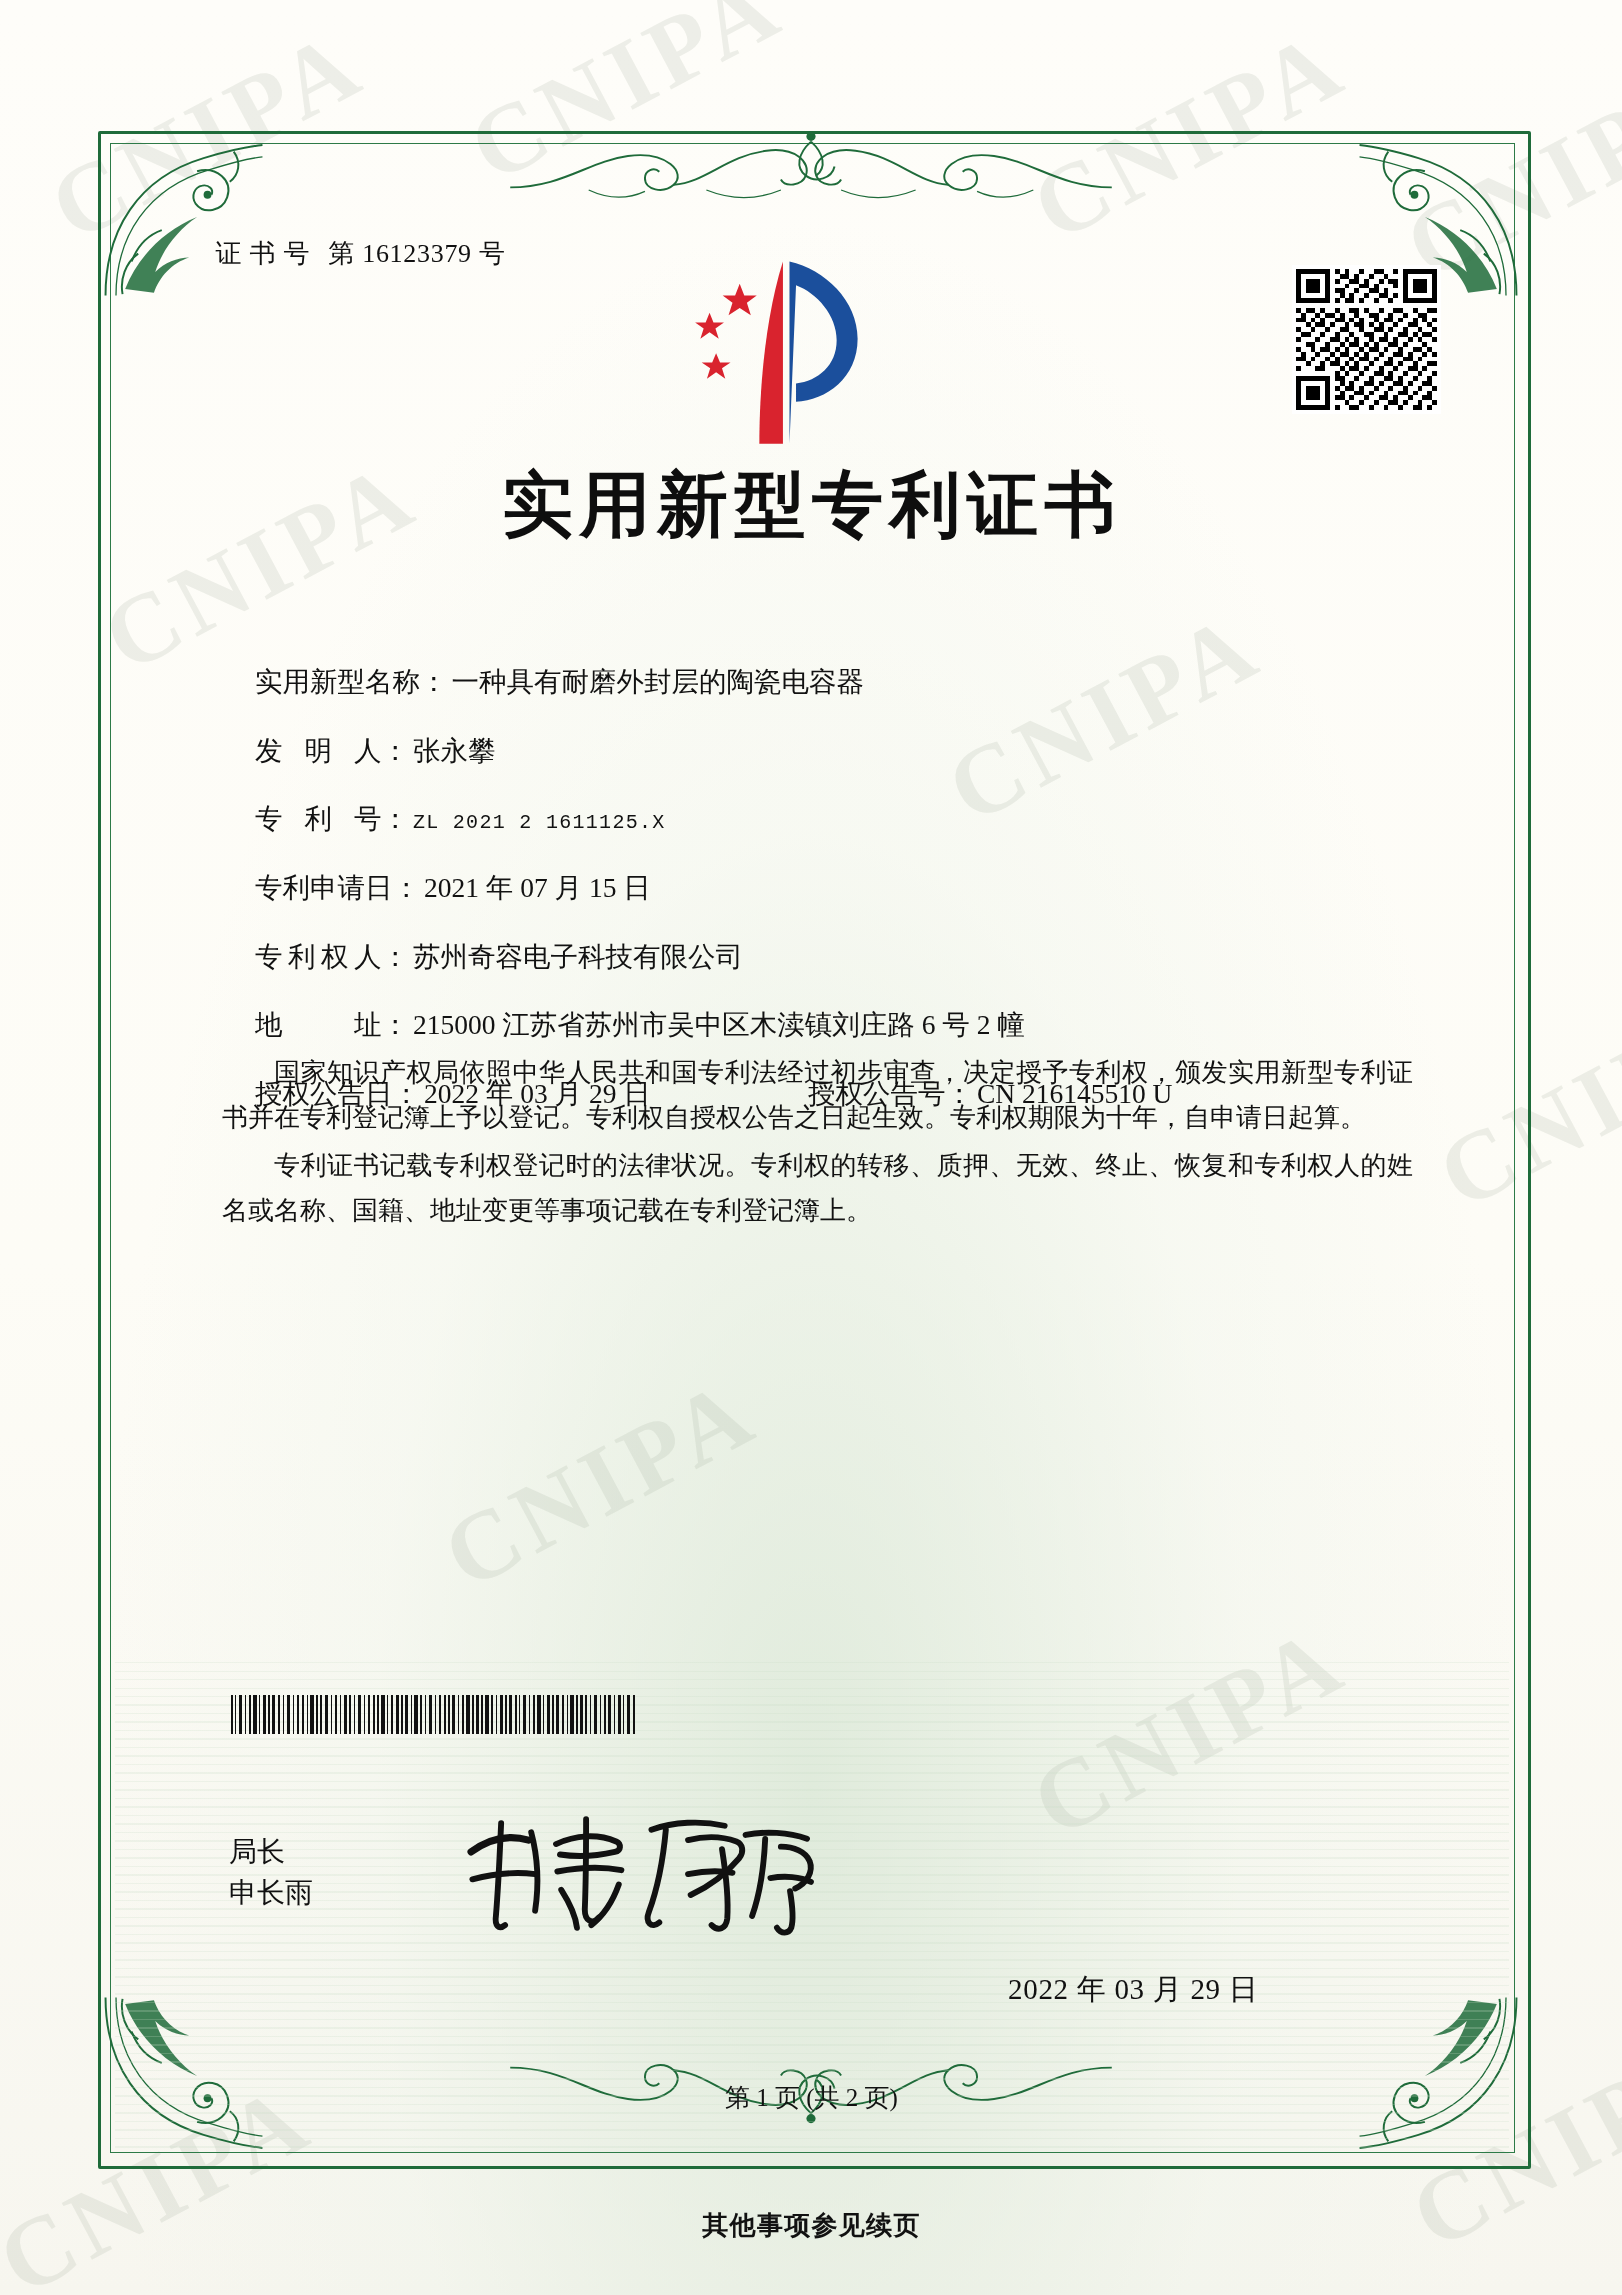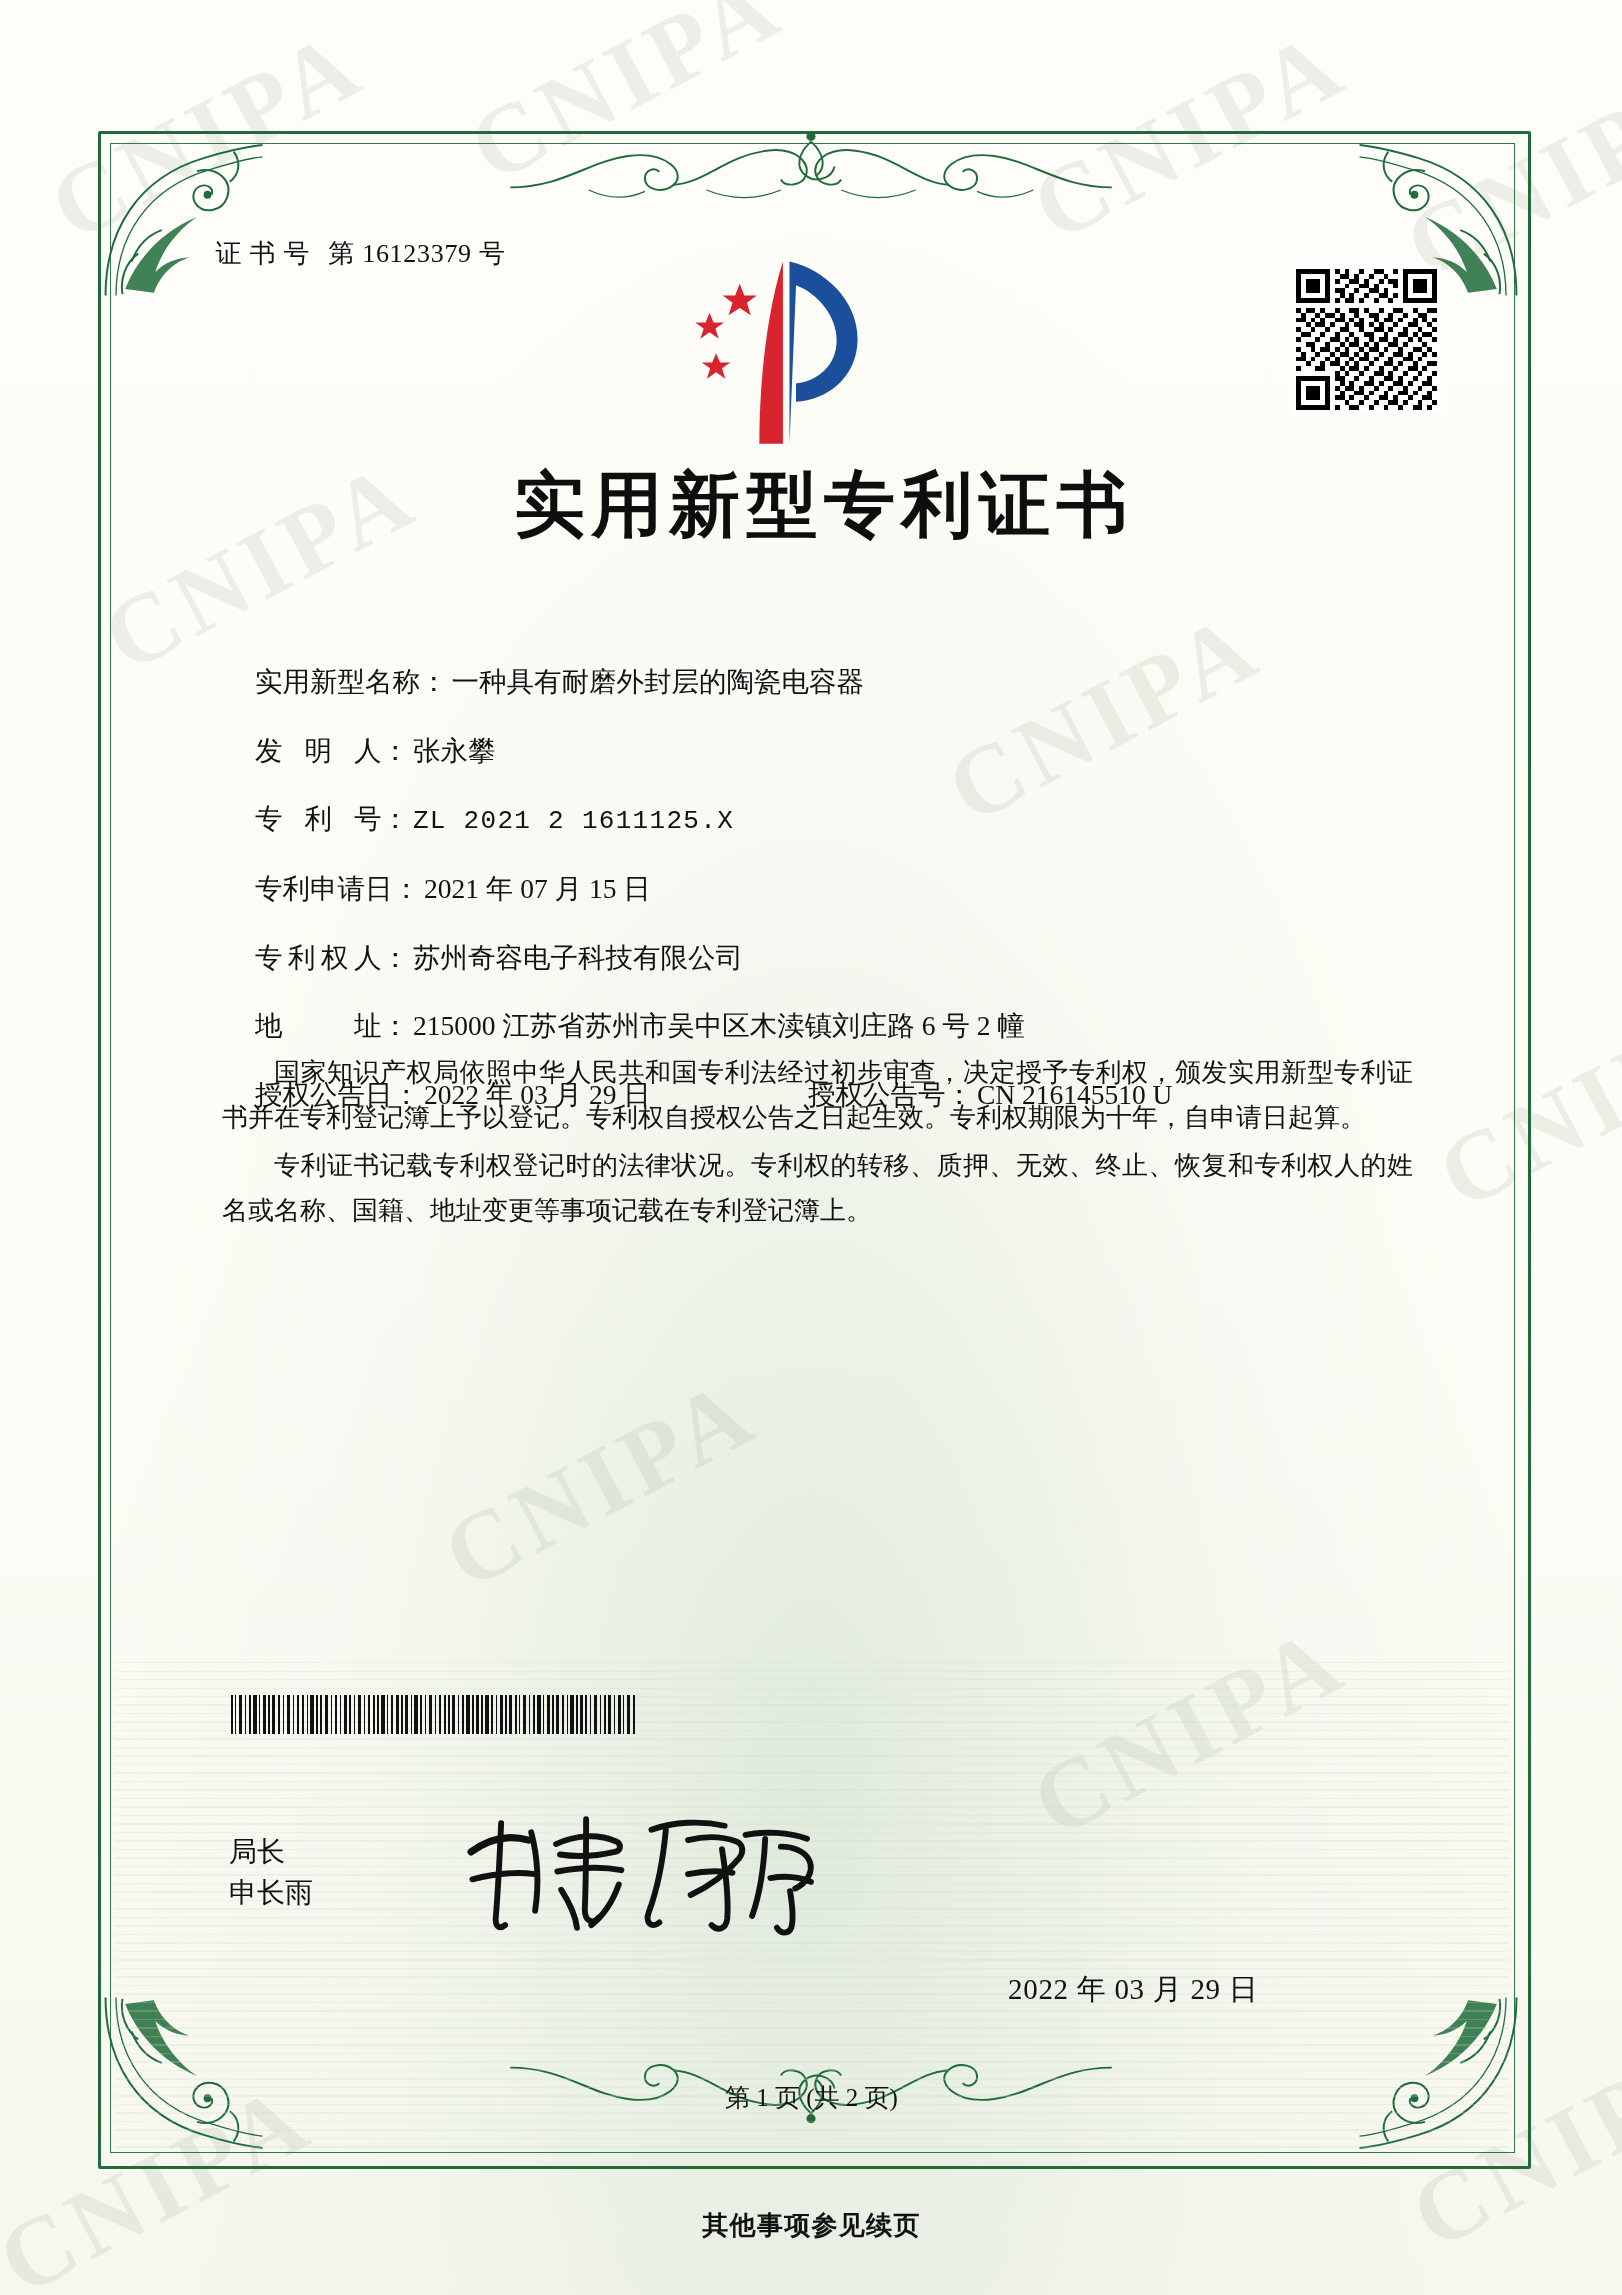--- a/index.html
+++ b/index.html
@@ -127,21 +127,21 @@
     top: 265px;
     width: 141px;
     height: 141px;
     background: #fff;
     padding: 3.9px;
   }
   .qr svg { width: 100%; height: 100%; display: block; }
 
   .main-title {
     position: absolute;
-    left: 13px;
+    left: 1px;
     top: 222px;
     width: 1230px;
     text-align: center;
     font-size: 71px;
     font-weight: 700;
     letter-spacing: 6.5px;
     color: #0e0e0e;
     font-family: "DejaVu Serif", "Liberation Serif", serif;
   }
 
@@ -167,21 +167,21 @@
   }
   .label.spread-4 {
     width: 154px;
     display: inline-flex;
     justify-content: space-between;
   }
   .label.spread-4 > span { display: inline-block; }
   .value { margin-left: 3.9px; }
   .value.mono {
     font-family: "Liberation Mono", "DejaVu Sans Mono", monospace;
-    font-size: 26px;
+    font-size: 20px;
     letter-spacing: 1.3px;
   }
   .field-row.pub {
     display: flex;
     gap: 16px;
   }
   .pub-left { width: 537px; display: flex; align-items: baseline; }
   .pub-right { display: flex; align-items: center; }
 
   .paragraphs {

